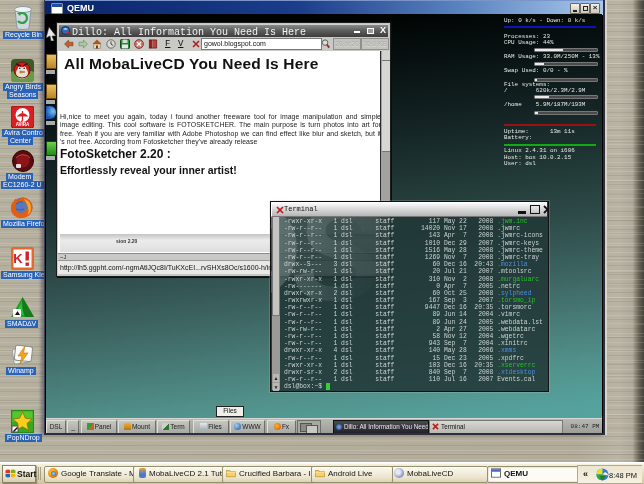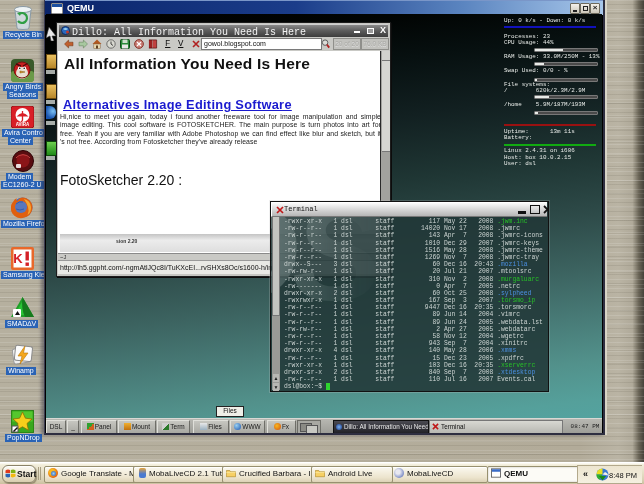--- a/index.html
+++ b/index.html
@@ -273,29 +273,29 @@
           </svg>
         <div id="durl" class="abs">gowol.blogspot.com</div>
         <svg class="ticn abs" style="left:263px" width="11" height="11" viewBox="0 0 11 11">
             <circle cx="4.5" cy="4" r="3" fill="#dcdcd8" stroke="#555" stroke-width="1"></circle>
             <path d="M6.5 6 L9 9.5" stroke="#b02020" stroke-width="2"></path>
           </svg>
         <div class="dseg abs" style="left:275px;width:26px">20 of 20</div>
         <div class="dseg abs" style="left:303px;width:26px">76.0 KB</div>
       </div>
       <div id="dcontent" class="abs">
-        <div class="abs" style="left:6px;top:4px;font-size:15.5px;letter-spacing:.2px;font-weight:bold;color:#111">All Information You Need Is Here</div>
-        <div class="abs" style="left:5px;top:46px;font-size:12.8px;letter-spacing:.3px;font-weight:bold;color:#1a1acf;text-decoration:underline">Alternatives Image Editing Software</div>
+        <div class="abs" style="left:6px;top:4px;font-size:15.5px;letter-spacing:.2px;font-weight:bold;color:#111">All MobaLiveCD You Need Is Here</div>
         <div class="abs" style="left:2px;top:62px;width:321px;font-size:6.9px;line-height:8.3px;color:#1a1a1a;letter-spacing:.05px">
             <div style="text-align:justify;text-align-last:justify">Hi,nice to meet you again, today i found another freeware tool for image manipulation and simple</div>
             <div style="text-align:justify;text-align-last:justify">image editing. This cool software is FOTOSKETCHER. The main purpose is turn photos into art for</div>
             <div style="text-align:justify;text-align-last:justify">free. Yeah if you are very familiar with Adobe Photoshop we can find effect like blur and sketch, but it</div>
             <div>'s not free. According from Fotosketcher they've already release</div>
           </div>
-        <div class="abs" style="left:2px;top:121px;font-size:14px;font-weight:normal;color:#111">FotoSketcher 2.20 :</div>
+        <div class="abs" style="left:2px;top:96px;font-size:12px;font-weight:bold;color:#111">FotoSketcher 2.20 :</div>
+        <div class="abs" style="left:2px;top:113px;font-size:10.5px;font-weight:bold;color:#111">Effortlessly reveal your inner artist!</div>
         <div class="abs" style="left:2px;top:183px;width:320px;height:18px;background:linear-gradient(180deg,#c4c4c4,#ececec 35%,#dedede)">
           <div class="abs" style="left:56px;top:4px;font-size:5px;font-weight:bold;color:#333">sion 2.20</div>
         </div>
       </div>
       <div id="dscroll" class="abs">
         <div class="abs" style="left:1px;top:0;width:8px;height:9px;background:#d2d2ce;border-bottom:1px solid #777"></div>
         <div class="abs" style="left:1px;top:10px;width:8px;height:90px;background:#d6d6d2;border-bottom:1px solid #777"></div>
       </div>
       <div id="dbug" class="abs"><span style="margin-left:2px">~J</span></div>
       <div id="dstat" class="abs"><span style="margin-left:2px">http://lh5.ggpht.com/-ngmAtlJQc8I/TuKXcEI...rvSHXs8Oc/s1600-h/ima</span></div>
@@ -362,21 +362,21 @@
       <div class="abs" style="left:287px;top:1px;width:94px;height:12px;background:linear-gradient(180deg,#4a4a52,#222228);border:1px solid #111;color:#e8e8e8;font-size:6.3px;line-height:11px;white-space:nowrap;overflow:hidden"><span class="jico" style="width:6px;height:6px;background:radial-gradient(circle,#7ab0e8,#1a3a90);border-radius:50%;margin:0 2px"></span>Dillo: All Information You Need I</div>
       <div class="abs" style="left:383px;top:1px;width:132px;height:12px;background:linear-gradient(180deg,#d8d8d2,#b8b8b2);border:1px solid #777;color:#111;font-size:6.3px;line-height:11px;white-space:nowrap;overflow:hidden"><svg style="margin:2px 2px -1px 2px" width="7" height="7" viewBox="0 0 8 8">
             <path d="M1 1 L7 7 M7 1 L1 7" stroke="#c01818" stroke-width="1.7"></path>
           </svg>Terminal</div>
       <div class="abs" style="left:522px;top:2px;width:34px;height:11px;color:#222;font-size:6px;line-height:11px;text-align:center;font-family:'Liberation Mono',monospace">08:47 PM</div>
     </div>
   </div>
 </div>
 
 <div id="wtask" class="abs">
-  <div class="abs" style="left:2px;top:2px;width:32px;height:16px;background:linear-gradient(180deg,#fdfcf6,#ece4cd 60%,#d8cdaf);border:1px solid #8a8268;border-radius:6px;box-shadow:inset 0 1px 0 #fff,1px 1px 1px rgba(90,80,50,.5)">
+  <div class="abs" style="left:2px;top:2px;width:32px;height:16px;background:linear-gradient(180deg,#fdfcf6,#ece4cd 60%,#d8cdaf);border:1px solid #8a8268;border-radius:0;box-shadow:inset 0 1px 0 #fff,1px 1px 1px rgba(90,80,50,.5)">
     <svg class="abs" style="left:2px;top:2px" width="11" height="11" viewBox="0 0 11 11">
       <path d="M0.5 2.5 Q2.5 1 5 2 L5 5 L0.5 5 Z" fill="#e03a1d"></path>
       <path d="M5.8 2.1 Q8.5 1 10.5 2.4 L10.5 5 L5.8 5 Z" fill="#7fb112"></path>
       <path d="M0.5 5.8 L5 5.8 L5 9 Q2.5 10 0.5 8.5 Z" fill="#2a63b5"></path>
       <path d="M5.8 5.8 L10.5 5.8 L10.5 8.6 Q8 10 5.8 8.9 Z" fill="#f3b80f"></path>
     </svg>
     <div class="abs" style="left:14px;top:3px;font-size:8.5px;font-weight:bold;color:#111">Start</div>
   </div>
   <div class="abs" style="left:38px;top:4px;width:1px;height:13px;background:#a99f83;box-shadow:2px 0 0 #a99f83"></div>
   <div class="wbtnT abs" style="left:44px;width:86px"><span class="wico" style="background:radial-gradient(circle at 40% 40%,#f8b820 30%,#e06010 70%);border-radius:50%"><span style="display:block;width:5px;height:5px;margin:2.5px;background:radial-gradient(circle,#9ad0f0,#2a55b0);border-radius:50%"></span></span>Google Translate - M...</div>

